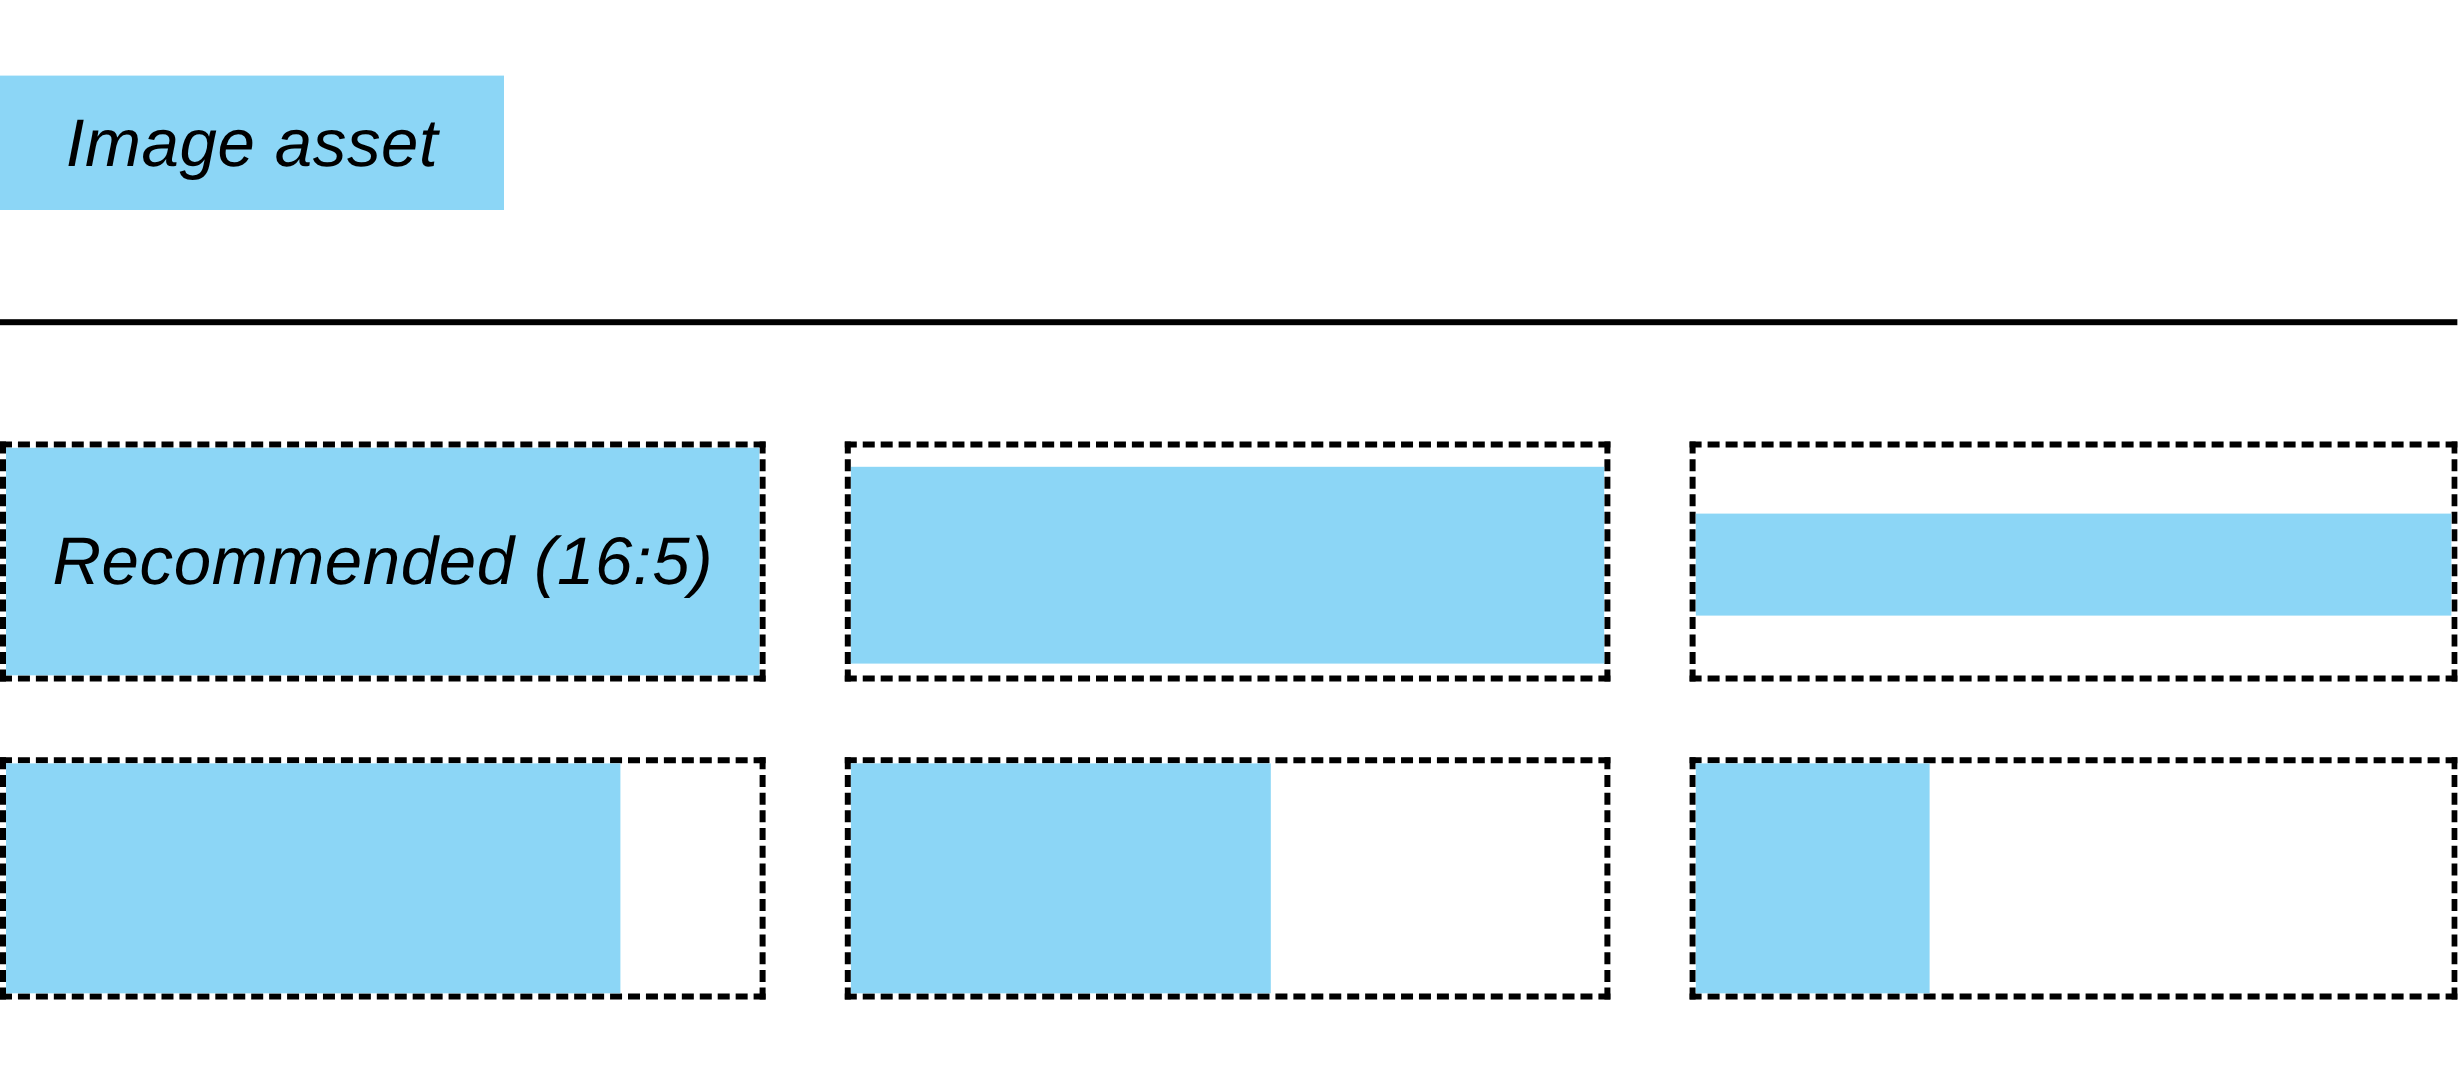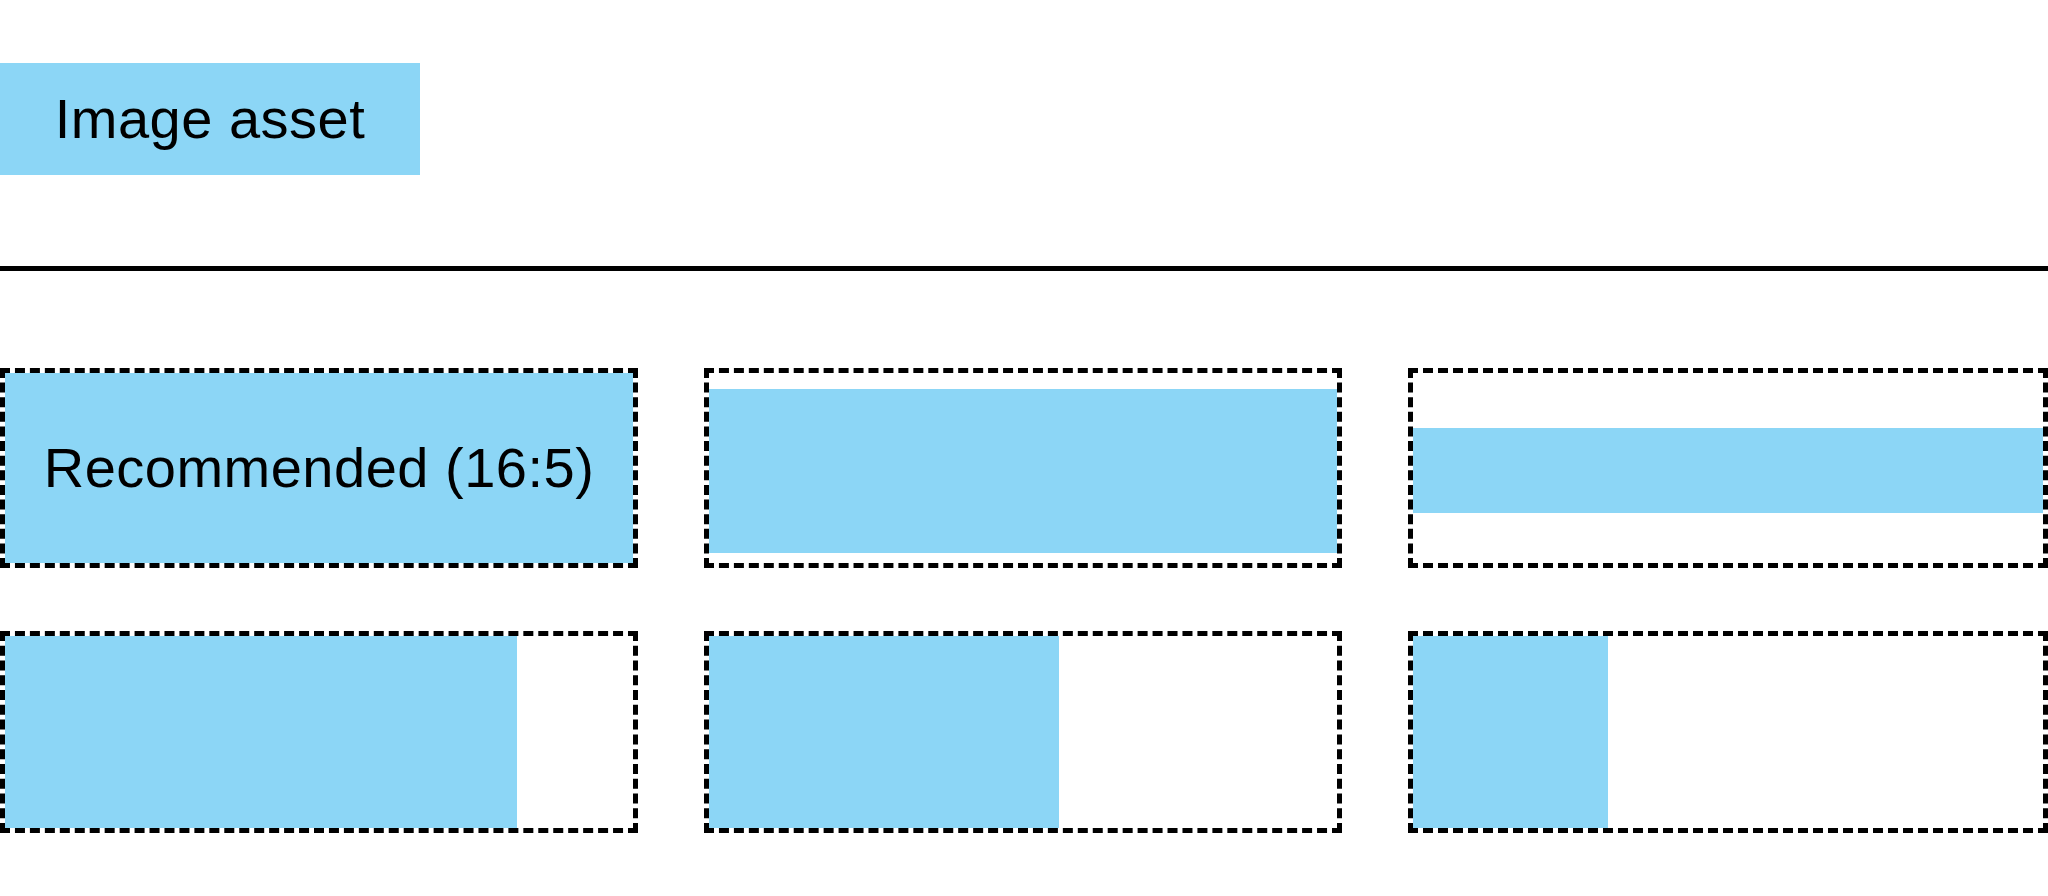--- a/index.html
+++ b/index.html
@@ -10,20 +10,21 @@
     height: 896px;
     overflow: hidden;
     font-family: "Liberation Sans", sans-serif;
     color: #000;
   }
   .stage {
     position: relative;
     width: 1748px;
     height: 896px;
     background: var(--bg, #fff);
+    font-style: italic;
   }
   .label {
     font-size: 56px;
     line-height: 1;
     letter-spacing: 0.5px;
     white-space: nowrap;
     color: #000;
   }
   
   .legend-swatch {

